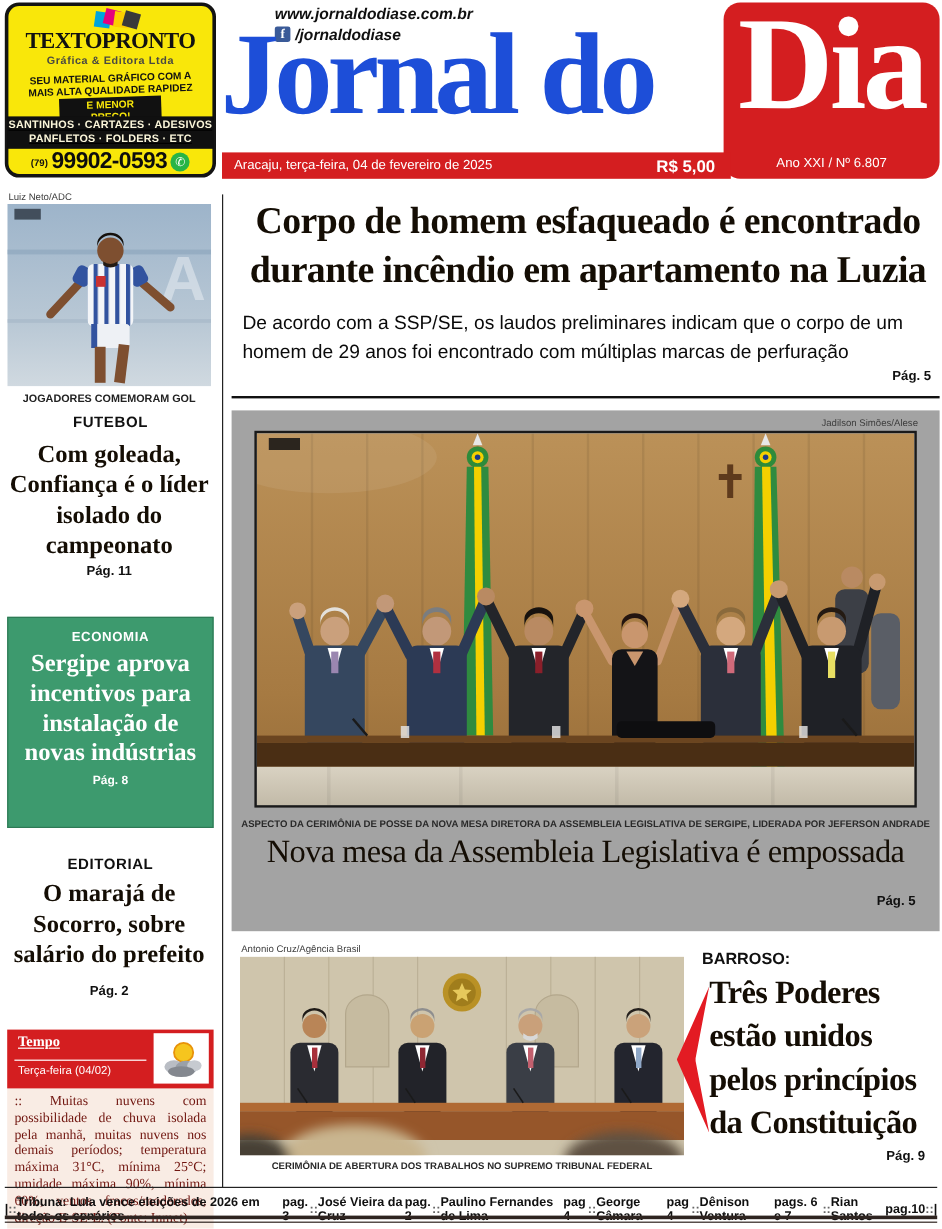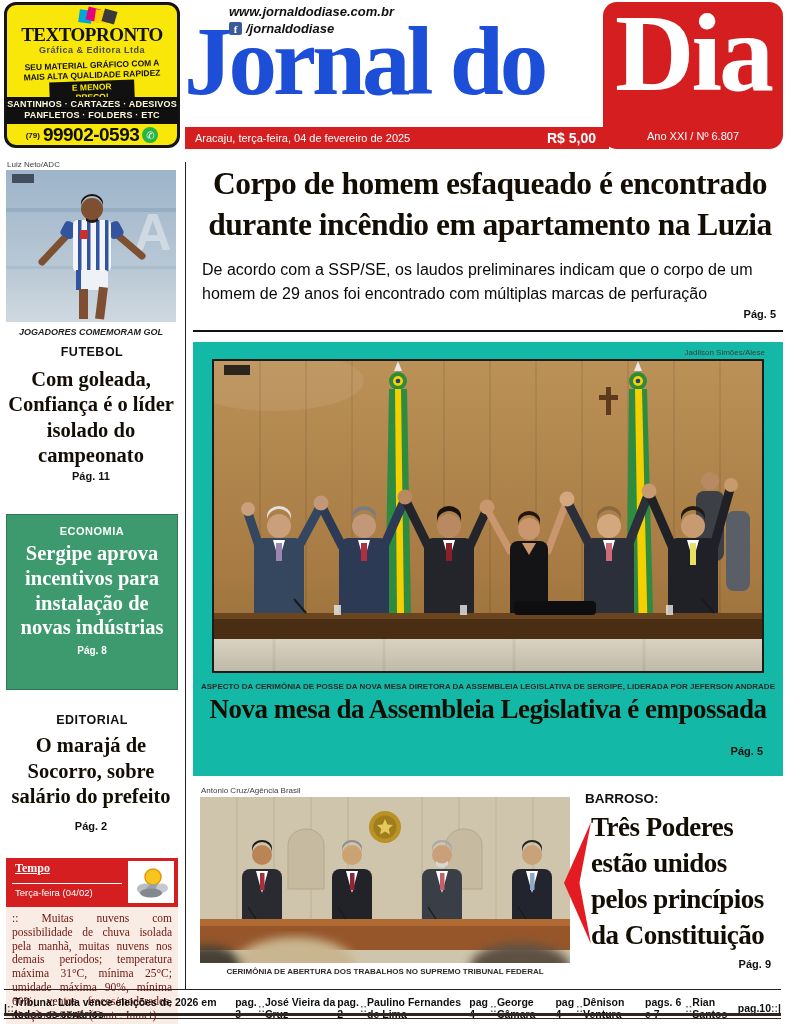--- a/index.html
+++ b/index.html
@@ -58,21 +58,21 @@
   .hr1  { position:absolute; left:193px; top:330px; width:590px; height:2px; background:#111; }
   .hr2  { position:absolute; left:4px; top:989px; width:777px; height:1px; background:#222; }
   .rule-thick { position:absolute; left:4px; top:1013px; width:777px; height:3px; background:#2e2420; }
   .rule-thin  { position:absolute; left:4px; top:1018px; width:777px; height:1px; background:#2e2420; }
 
   
   .credit { font-size:8px; color:#3d3d3d; }
   .cr-fut { position:absolute; left:7px; top:160px; }
   .fut-photo { position:absolute; left:6px; top:170px; width:170px; height:152px; overflow:hidden; }
   .fut-cap { position:absolute; left:6px; top:327px; width:170px; text-align:center;
-             font-size:9px; font-weight:bold; color:#222;font-style:italic; }
+             font-size:9px; font-weight:bold; color:#222; }
   .sec-label { position:absolute; width:172px; text-align:center; font-size:12.5px; font-weight:bold;
                letter-spacing:.5px; color:#101010; }
   .sec-fut { left:6px; top:345px; }
   .side-head { position:absolute; width:172px; text-align:center; font-family:"Liberation Serif",serif;
                font-weight:bold; color:#140d04; }
   .fut-head { left:5px; top:367px; font-size:20.5px; line-height:1.24; }
   .pageref { font-size:11px; font-weight:bold; color:#101010; }
   .fut-pag { position:absolute; left:6px; top:470px; width:170px; text-align:center; }
 
   .eco-box { position:absolute; left:6px; top:514px; width:172px; height:176px;
@@ -100,28 +100,28 @@
 
   
   .lead-head { position:absolute; left:199px; top:164px; width:582px; text-align:center;
                font-family:"Liberation Serif",serif; font-weight:bold; font-size:31.5px;
                line-height:1.3; letter-spacing:-0.5px; color:#140d04; }
   .lead-deck { position:absolute; left:202px; top:258px; width:578px; font-size:16px;
                line-height:1.5; color:#0a0a0a; }
   .lead-pag { position:absolute; left:202px; top:308px; width:574px; text-align:right; }
 
   
-  .cream { position:absolute; left:193px; top:342px; width:590px; height:434px; background:#14b8a6;padding-left:48px; }
+  .cream { position:absolute; left:193px; top:342px; width:590px; height:434px; background:#a3a3a3;padding-left:48px; }
   .cream .credit { position:absolute; right:18px; top:6px; }
   .asm-photo { position:absolute; left:19px; top:17px; width:552px; height:314px;
                border:2px solid #1a1a1a; overflow:hidden; }
   .asm-cap { position:absolute; left:0; right:0; top:340px; text-align:center;
              font-size:8px; font-weight:bold; color:#2a2a2a; }
   .asm-head { position:absolute; left:0; right:0; top:352px; text-align:center; white-space:nowrap;
-              font-family:"Liberation Serif",serif; font-weight:bold; font-size:27px;
+              font-family:"Liberation Serif",serif; font-weight:normal; font-size:27px;
               letter-spacing:-0.5px; color:#140d04; }
   .asm-pag { position:absolute; right:20px; top:403px; }
 
   
   .cr-stf { position:absolute; left:201px; top:786px; }
   .stf-photo { position:absolute; left:200px; top:797px; width:370px; height:166px; overflow:hidden; }
   .stf-cap { position:absolute; left:200px; top:967px; width:370px; text-align:center;
              font-size:8px; font-weight:bold; color:#2a2a2a; }
   .red-arrow { position:absolute; left:564px; top:822px; width:27px; height:122px; background:#e31b23;
                clip-path:polygon(100% 0%, 0% 50%, 100% 100%, 58% 51%, 58% 49%); }

